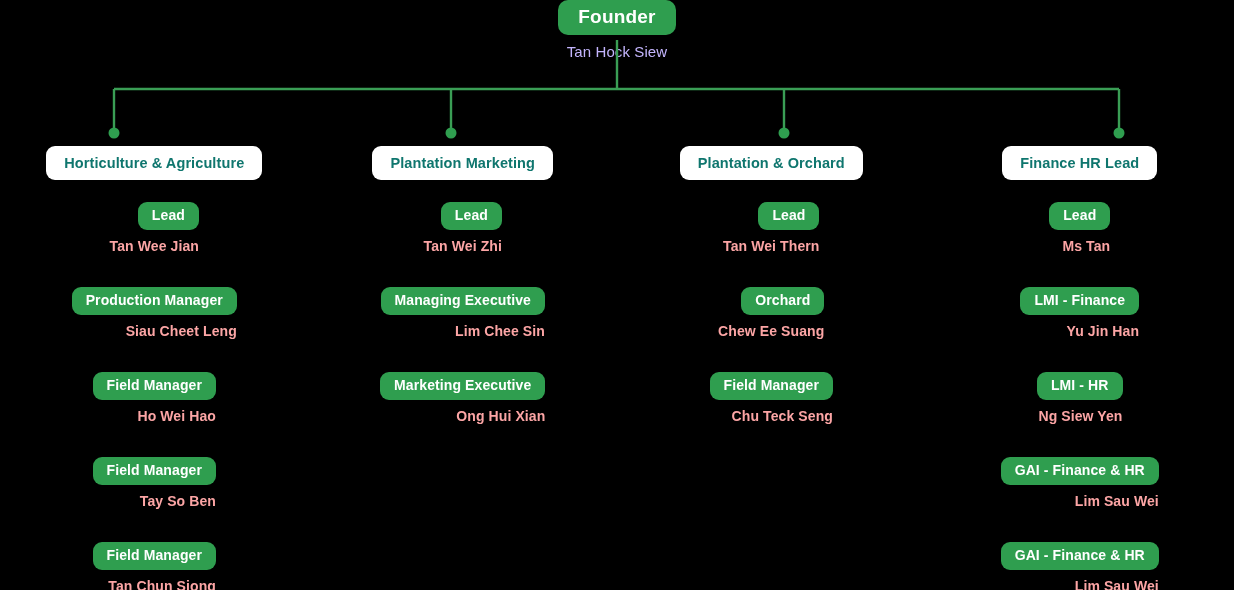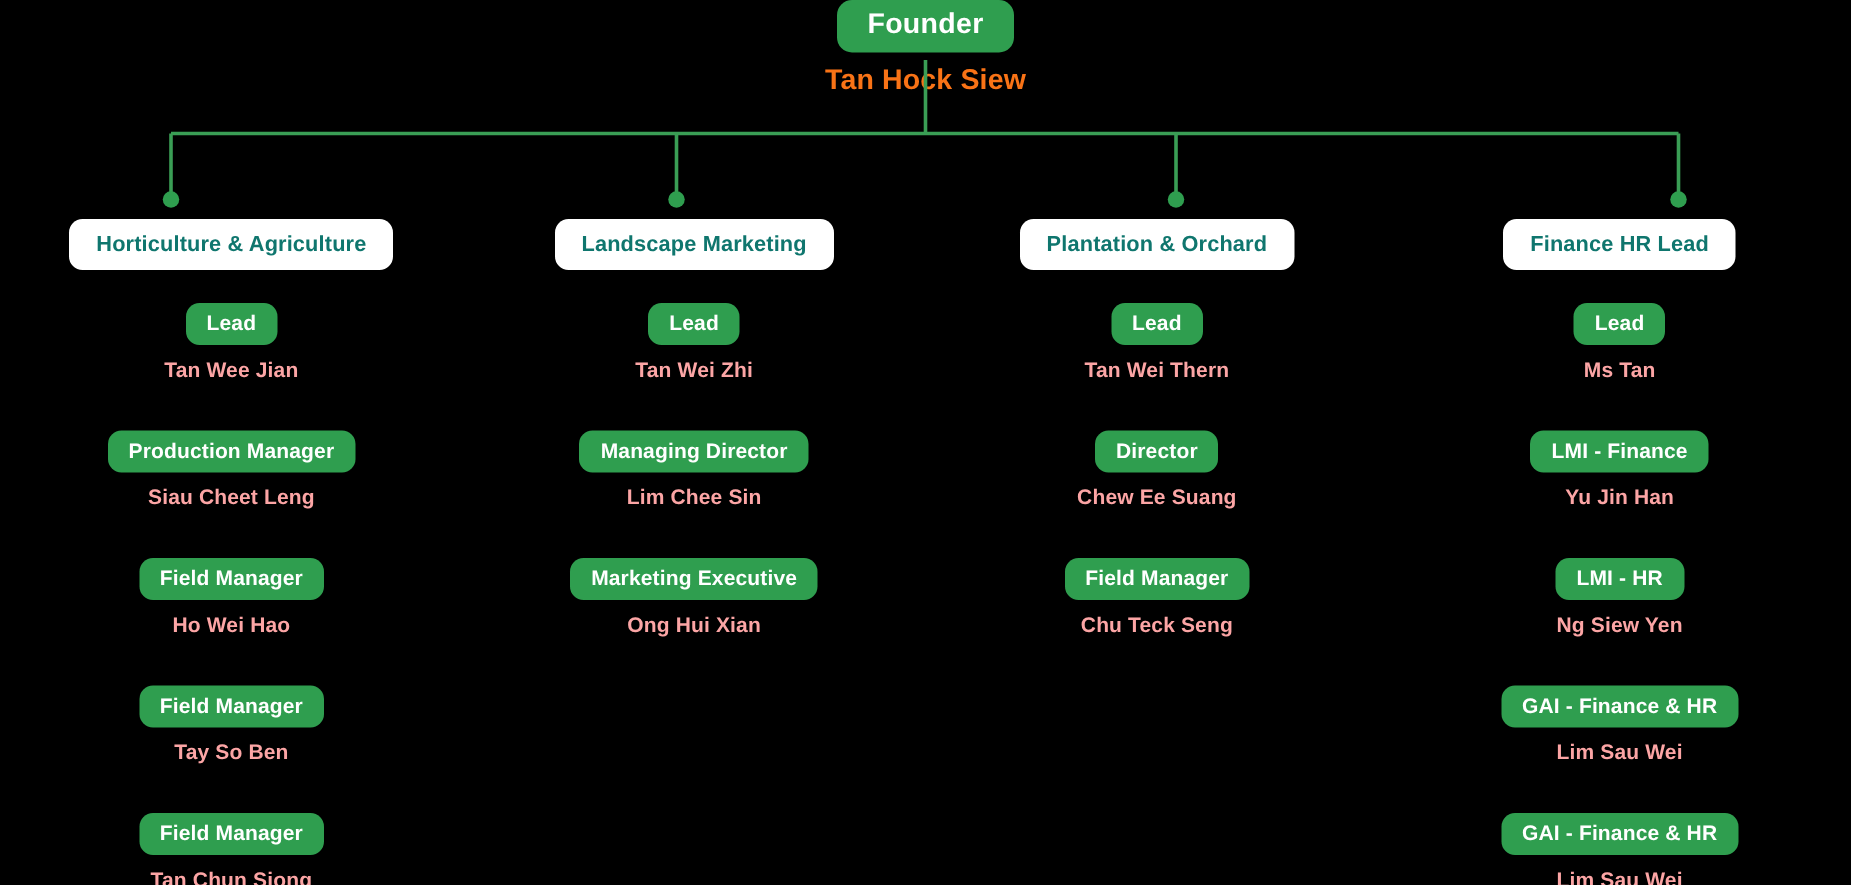--- a/index.html
+++ b/index.html
@@ -38,23 +38,23 @@
     color: #ffffff;
     font-size: 19px;
     font-weight: 700;
     letter-spacing: 0.2px;
     padding: 6px 20px 8px 20px;
     border-radius: 10px;
     line-height: 21px;
     white-space: nowrap;
   }
   .founder-name {
-    color: #f97316;
-    font-size: 19px;
-    font-weight: 700;
+    color: #c4b5fd;
+    font-size: 15px;
+    font-weight: 400;
     letter-spacing: 0.1px;
     margin-top: 8px;
     white-space: nowrap;
   }
 
   
   .connectors {
     position: absolute;
     left: 0;
     top: 0;
@@ -96,21 +96,21 @@
   .roles {
     display: flex;
     flex-direction: column;
     align-items: center;
     margin-top: 22px;
     width: 100%;
   }
   .role {
     display: flex;
     flex-direction: column;
-    align-items: center;
+    align-items: flex-end;
     margin-bottom: 33px;
   }
   .role:last-child { margin-bottom: 0; }
   .role-badge {
     background: #2f9e4f;
     color: #ffffff;
     font-size: 14px;
     font-weight: 700;
     letter-spacing: 0.1px;
     padding: 5px 14px 6px 14px;
@@ -170,45 +170,45 @@
             <div class="role-badge">Field Manager</div>
             <div class="role-name">Tay So Ben</div>
           </div>
           <div class="role">
             <div class="role-badge">Field Manager</div>
             <div class="role-name">Tan Chun Siong</div>
           </div>
         </div>
       </div>
       <div class="column">
-        <div class="dept-pill">Landscape Marketing</div>
+        <div class="dept-pill">Plantation Marketing</div>
         <div class="roles">
           <div class="role">
             <div class="role-badge">Lead</div>
             <div class="role-name">Tan Wei Zhi</div>
           </div>
           <div class="role">
-            <div class="role-badge">Managing Director</div>
+            <div class="role-badge">Managing Executive</div>
             <div class="role-name">Lim Chee Sin</div>
           </div>
           <div class="role">
             <div class="role-badge">Marketing Executive</div>
             <div class="role-name">Ong Hui Xian</div>
           </div>
         </div>
       </div>
       <div class="column">
         <div class="dept-pill">Plantation &amp; Orchard</div>
         <div class="roles">
           <div class="role">
             <div class="role-badge">Lead</div>
             <div class="role-name">Tan Wei Thern</div>
           </div>
           <div class="role">
-            <div class="role-badge">Director</div>
+            <div class="role-badge">Orchard</div>
             <div class="role-name">Chew Ee Suang</div>
           </div>
           <div class="role">
             <div class="role-badge">Field Manager</div>
             <div class="role-name">Chu Teck Seng</div>
           </div>
         </div>
       </div>
       <div class="column">
         <div class="dept-pill">Finance HR Lead</div>

